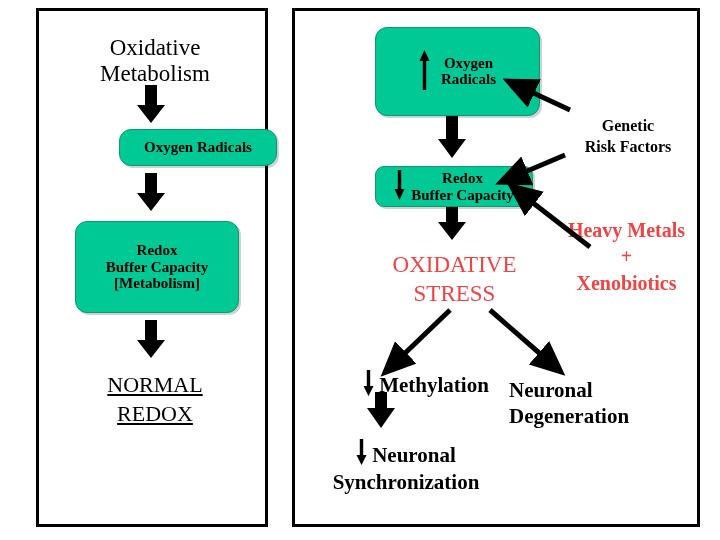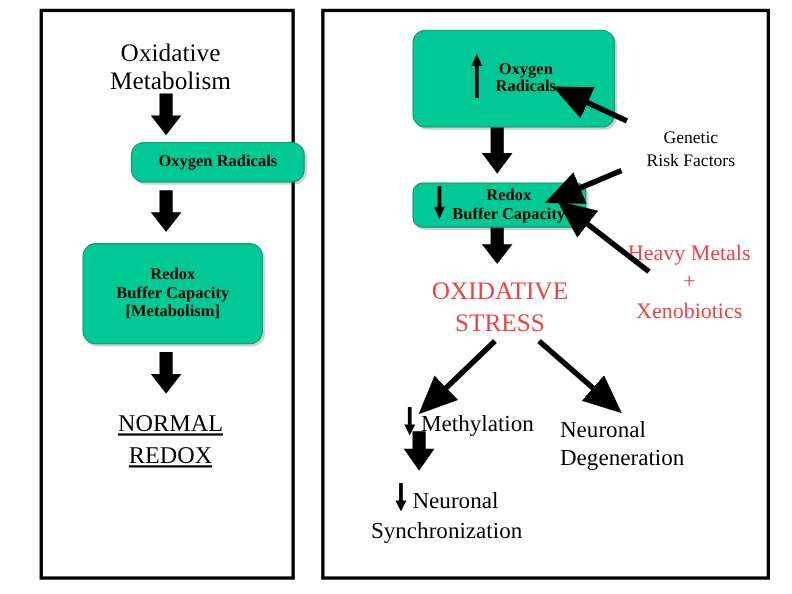--- a/index.html
+++ b/index.html
@@ -12,21 +12,21 @@
   #panel-right{left:292px;top:8px;width:408px;height:519px;}
 
   .gbox{position:absolute;background:#00c995;border:1px solid #0a9a72;
         border-radius:12px;box-sizing:border-box;
         display:flex;align-items:center;justify-content:center;
         font-weight:bold;color:#000;text-align:center;line-height:1.12;
         box-shadow:2px 2px 0 rgba(0,0,0,.18);}
 
   .txt{position:absolute;color:#000;text-align:center;line-height:1.12;}
   .serif-plain{font-family:"Liberation Serif","DejaVu Serif",serif;}
-  .bold{font-weight:normal;}
+  .bold{font-weight:bold;}
   .red{color:#ef4444;}
 
   svg.overlay{position:absolute;left:0;top:0;width:720px;height:540px;
               pointer-events:none;overflow:visible;}
 
   
   .inlinearrow{display:inline-block;vertical-align:-2px;margin-right:3px;}
 </style>
 </head>
 <body>
@@ -51,21 +51,21 @@
     </div>
 
     <div class="txt serif-plain" style="left:0;top:360px;width:232px;font-size:22px;line-height:1.3;text-decoration:underline;">
       <div>NORMAL</div>
       <div>REDOX</div>
     </div>
   </div>
 
   <div class="panel" id="panel-right">
 
-    <div class="gbox" style="left:80px;top:16px;width:184px;height:89px;font-size:15px;flex-direction:column;">
+    <div class="gbox" style="left:80px;top:16px;width:165px;height:89px;font-size:15px;flex-direction:column;">
       <div style="display:flex;align-items:center;gap:8px;">
         <span class="inlinearrow">
           <svg width="11" height="40" viewBox="0 0 11 40" aria-hidden="true">
             <polygon points="5.5,0 10.5,11 7.2,11 7.2,40 3.8,40 3.8,11 0.5,11" fill="#000"></polygon>
           </svg>
         </span>
         <span style="display:inline-block;text-align:center;">
           <span style="display:block;">Oxygen</span>
           <span style="display:block;text-align:right;">Radicals</span>
         </span>

